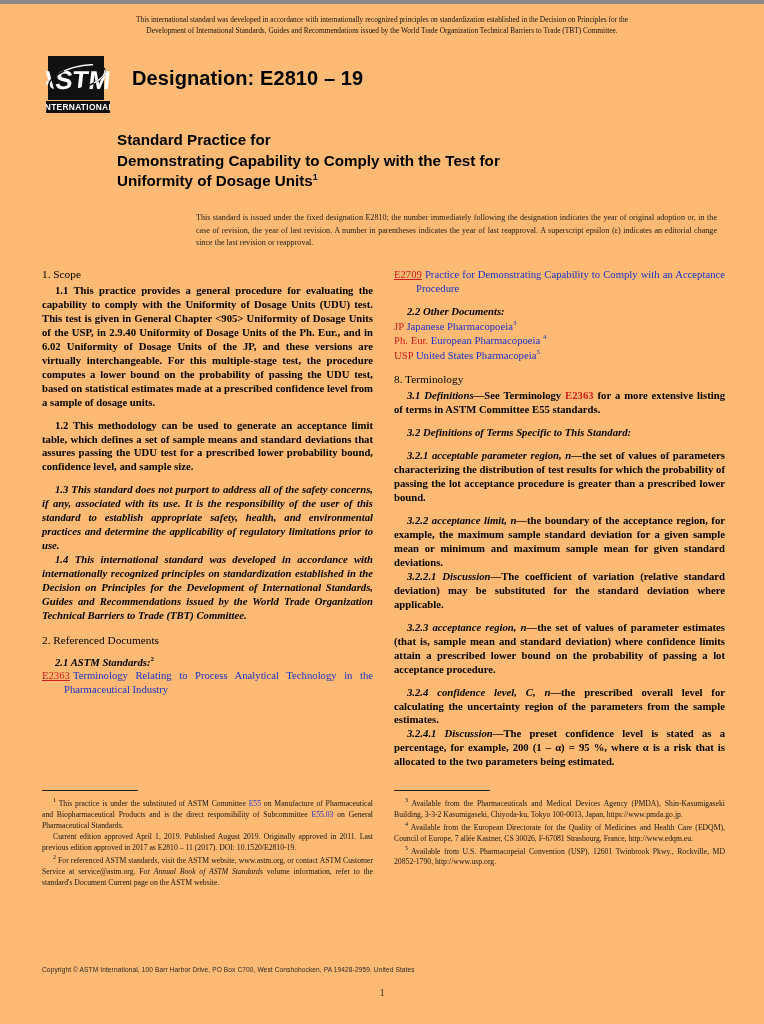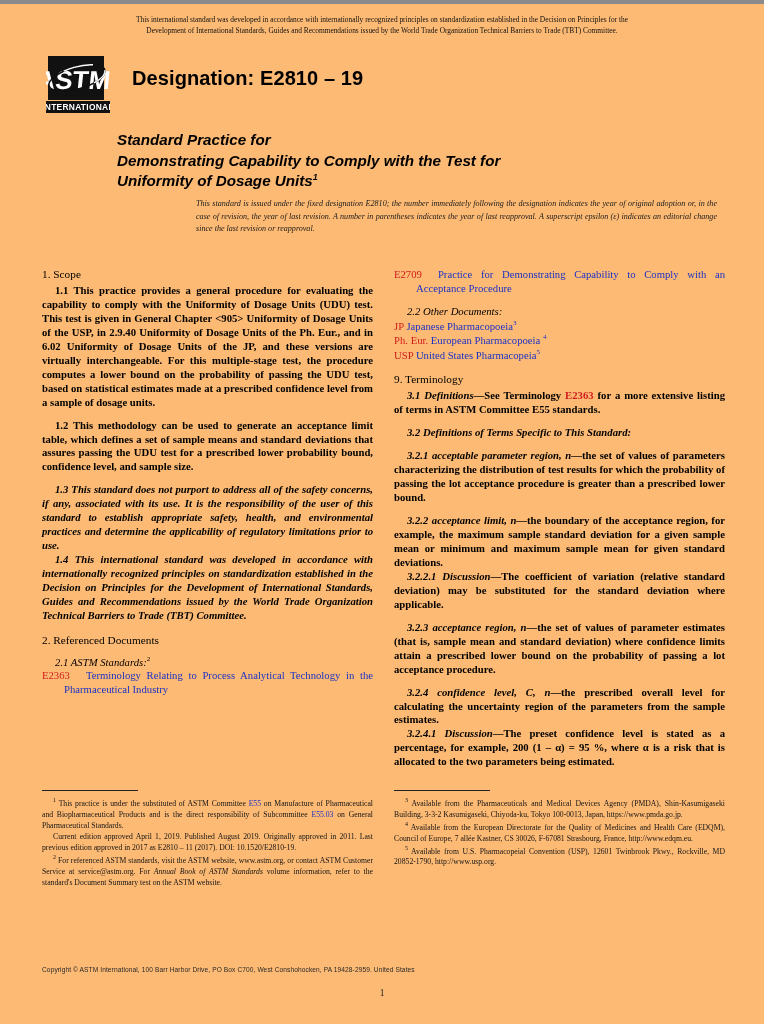--- a/index.html
+++ b/index.html
@@ -61,36 +61,34 @@
   .title-block {
     position: absolute;
     top: 126px;
     left: 117px;
     width: 600px;
     font-family: "Liberation Sans", sans-serif;
     font-weight: bold;
     font-size: 15.2px;
     line-height: 1.36;
     color: #000;
-    font-style: italic;
   }
   .title-block sup {
     font-size: 9px;
     vertical-align: super;
     font-weight: bold;
   }
 
   
   .fixed-note {
     position: absolute;
-    top: 194px;
+    top: 208px;
     left: 196px;
     width: 521px;
     font-family: "Liberation Serif", serif;
-    font-style: italic;
     font-size: 8.1px;
     line-height: 1.55;
     text-align: justify;
     color: #1a1a1a;
   }
 
   
   .columns {
     position: absolute;
     top: 264px;
@@ -135,33 +133,35 @@
   p.ref {
     margin: 0;
     font-size: 10.7px;
     line-height: 1.305;
     text-align: justify;
     text-indent: 0;
     padding-left: 22px;
   }
   p.ref .tag {
     margin-left: -22px;
-    padding-right: 16px;
+    padding-right: 3px;
+    text-decoration: underline;
   }
   p.reflist {
     margin: 0;
     font-size: 10.7px;
     line-height: 1.305;
     text-indent: 0;
   }
   p.subhead {
     margin: 9px 0 0 0;
     font-size: 10.7px;
     line-height: 1.305;
     text-indent: 13px;
+    font-weight: bold;
   }
 
   
   .footnotes {
     position: absolute;
     top: 786px;
     left: 42px;
     width: 683px;
   }
   .fn-col {
@@ -268,21 +268,21 @@
 
       <p class="subhead"><span class="it">2.2 Other Documents:</span></p>
 
       <p class="reflist"><span class="red">JP</span> <span class="blue">Japanese Pharmacopoeia</span><sup class="blue">3</sup></p>
 
       <p class="reflist"><span class="red">Ph. Eur.</span> <span class="blue">European Pharmacopoeia</span> <sup class="blue">4</sup></p>
 
       <p class="reflist"><span class="red">USP</span> <span class="blue">United States Pharmacopeia</span><sup class="blue">5</sup></p>
 
       <div class="sec-spacer"></div>
-      <h2 class="sec">9. Terminology</h2>
+      <h2 class="sec">8. Terminology</h2>
 
       <p class="body"><span class="it">3.1 Definitions</span><span>—See Terminology </span><span class="red">E2363</span><span> for a more extensive listing of terms in ASTM Committee E55 standards.</span></p>
 
       <p class="body gap it">3.2 Definitions of Terms Specific to This Standard:</p>
 
       <p class="body gap"><span class="it">3.2.1 acceptable parameter region, n</span><span>—the set of values of parameters characterizing the distribution of test results for which the probability of passing the lot acceptance procedure is greater than a prescribed lower bound.</span></p>
 
       <p class="body gap"><span class="it">3.2.2 acceptance limit, n</span><span>—the boundary of the acceptance region, for example, the maximum sample standard deviation for a given sample mean or minimum and maximum sample mean for given standard deviations.</span></p>
 
       <p class="body"><span class="it">3.2.2.1 Discussion</span><span>—The coefficient of variation (relative standard deviation) may be substituted for the standard deviation where applicable.</span></p>
@@ -298,21 +298,21 @@
 
   <div class="footnotes">
 
     <div class="fn-col fn-left">
       <div class="fn-rule"></div>
 
       <p class="fn"><sup>1</sup><span> This practice is under the substituted of ASTM Committee </span><span class="blue">E55</span><span> on Manufacture of Pharmaceutical and Biopharmaceutical Products and is the direct responsibility of Subcommittee </span><span class="blue">E55.03</span><span> on General Pharmaceutical Standards.</span></p>
 
       <p class="fn">Current edition approved April 1, 2019. Published August 2019. Originally approved in 2011. Last previous edition approved in 2017 as E2810 – 11 (2017). DOI: 10.1520/E2810-19.</p>
 
-      <p class="fn"><sup>2</sup><span> For referenced ASTM standards, visit the ASTM website, www.astm.org, or contact ASTM Customer Service at service@astm.org. For </span><span class="it">Annual Book of ASTM Standards</span><span> volume information, refer to the standard's Document Summary test on the ASTM website.</span></p>
+      <p class="fn"><sup>2</sup><span> For referenced ASTM standards, visit the ASTM website, www.astm.org, or contact ASTM Customer Service at service@astm.org. For </span><span class="it">Annual Book of ASTM Standards</span><span> volume information, refer to the standard's Document Current page on the ASTM website.</span></p>
     </div>
 
     <div class="fn-col fn-right">
       <div class="fn-rule"></div>
 
       <p class="fn"><sup>3</sup><span> Available from the Pharmaceuticals and Medical Devices Agency (PMDA), Shin-Kasumigaseki Building, 3-3-2 Kasumigaseki, Chiyoda-ku, Tokyo 100-0013, Japan, https://www.pmda.go.jp.</span></p>
       <p class="fn"><sup>4</sup><span> Available from the European Directorate for the Quality of Medicines and Health Care (EDQM), Council of Europe, 7 allée Kastner, CS 30026, F-67081 Strasbourg, France, http://www.edqm.eu.</span></p>
       <p class="fn"><sup>5</sup><span> Available from U.S. Pharmacopeial Convention (USP), 12601 Twinbrook Pkwy., Rockville, MD 20852-1790, http://www.usp.org.</span></p>
     </div>
   </div>

